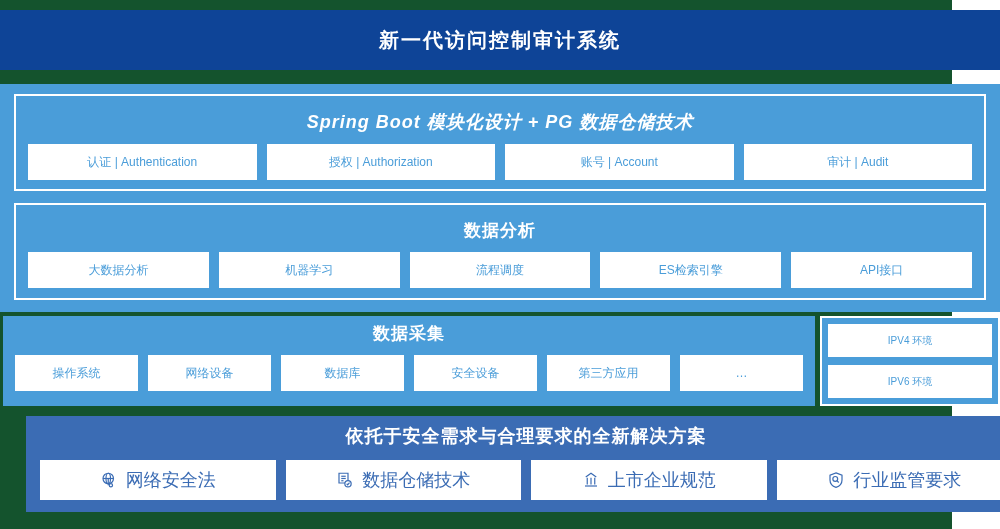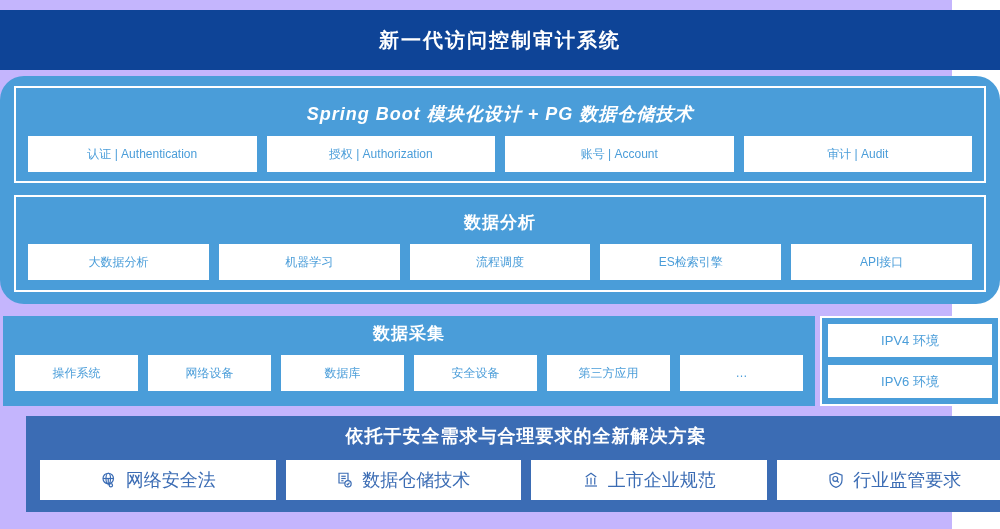--- a/index.html
+++ b/index.html
@@ -9,21 +9,21 @@
     height: 529px;
     background: #ffffff;
     font-family: "Liberation Sans", "DejaVu Sans", sans-serif;
     overflow: hidden;
   }
 
   #page {
     position: relative;
     width: 952px;
     height: 529px;
-    background: #c4b5fd;
+    background: #14532d;
   }
 
   
   .header-banner {
     position: absolute;
     left: 0;
     top: 10px;
     width: 1000px;
     height: 60px;
     background: #0e4497;
@@ -94,23 +94,22 @@
     align-items: center;
     justify-content: center;
     width: 18px;
     height: 18px;
     flex: 0 0 18px;
   }
   .chip-icon svg { display: block; }
 
   
   #panel-platform {
-    left: 0; top: 76px; width: 1000px; height: 228px;
+    left: 0; top: 84px; width: 1000px; height: 228px;
     padding: 10px 14px;
-    border-radius: 24px;
   }
   #group-springboot { height: 97px; }
   #group-analysis  { margin-top: 12px; height: 97px; }
 
   #panel-collect {
     left: 3px; top: 316px; width: 812px; height: 90px;
     padding: 0;
   }
   #panel-collect-inner {
     padding: 0 12px 12px 12px;
@@ -118,21 +117,21 @@
 
   #panel-ipv {
     left: 820px; top: 316px; width: 180px; height: 90px;
     padding: 6px;
     display: flex;
     flex-direction: column;
     justify-content: center;
     gap: 8px;
     border: 2px solid #ffffff;
   }
-  #panel-ipv .chip { height: 28px; font-size: 13px; align-items: center; }
+  #panel-ipv .chip { height: 28px; font-size: 10px; align-items: center; }
 
   #panel-solution {
     left: 0; top: 416px; width: 1000px; height: 96px;
     padding: 0 14px 14px 14px;
   }
   #panel-solution .group-title {
     font-size: 18px;
     padding: 8px 0 12px 0;
   }
   #panel-solution .chip {

